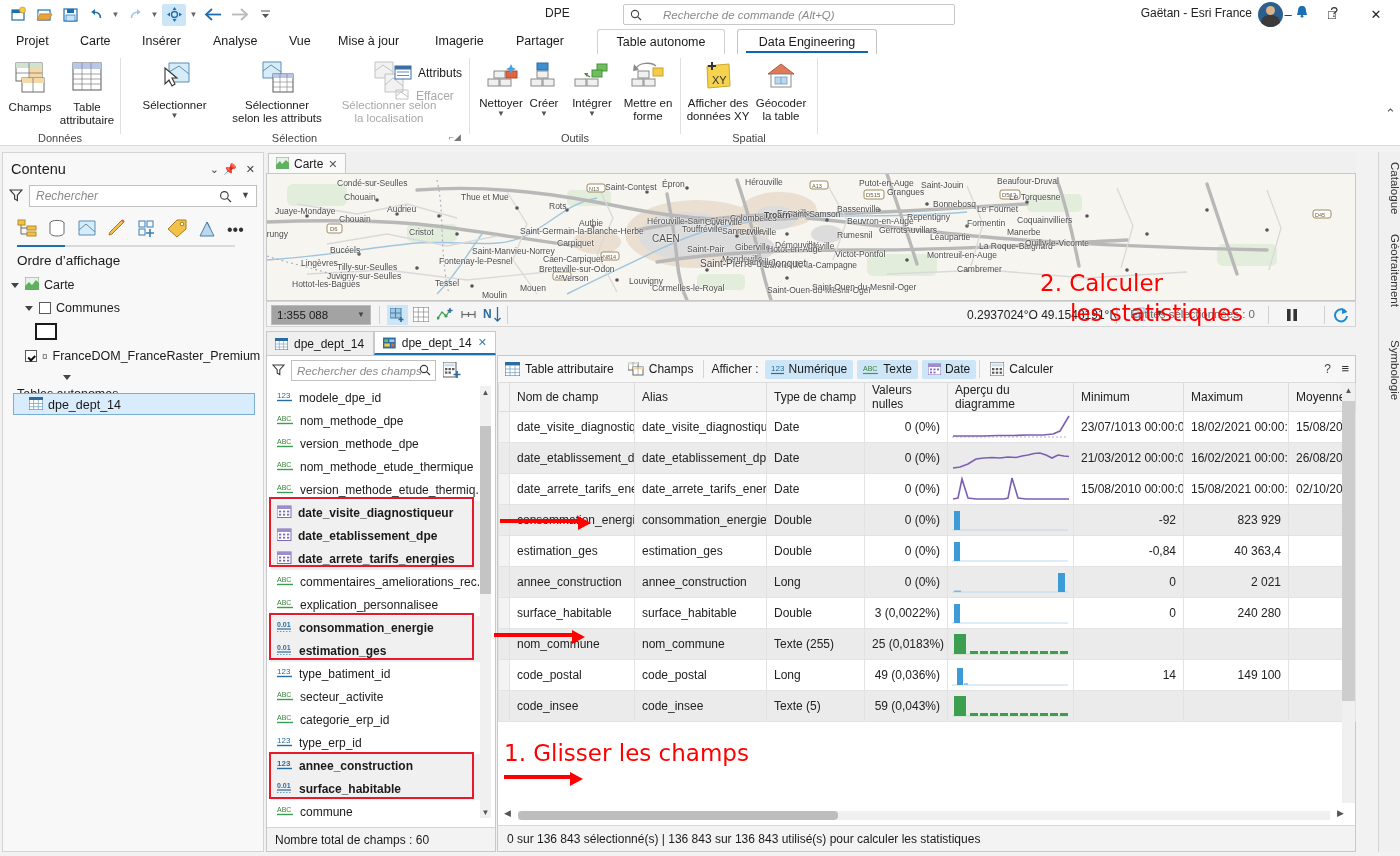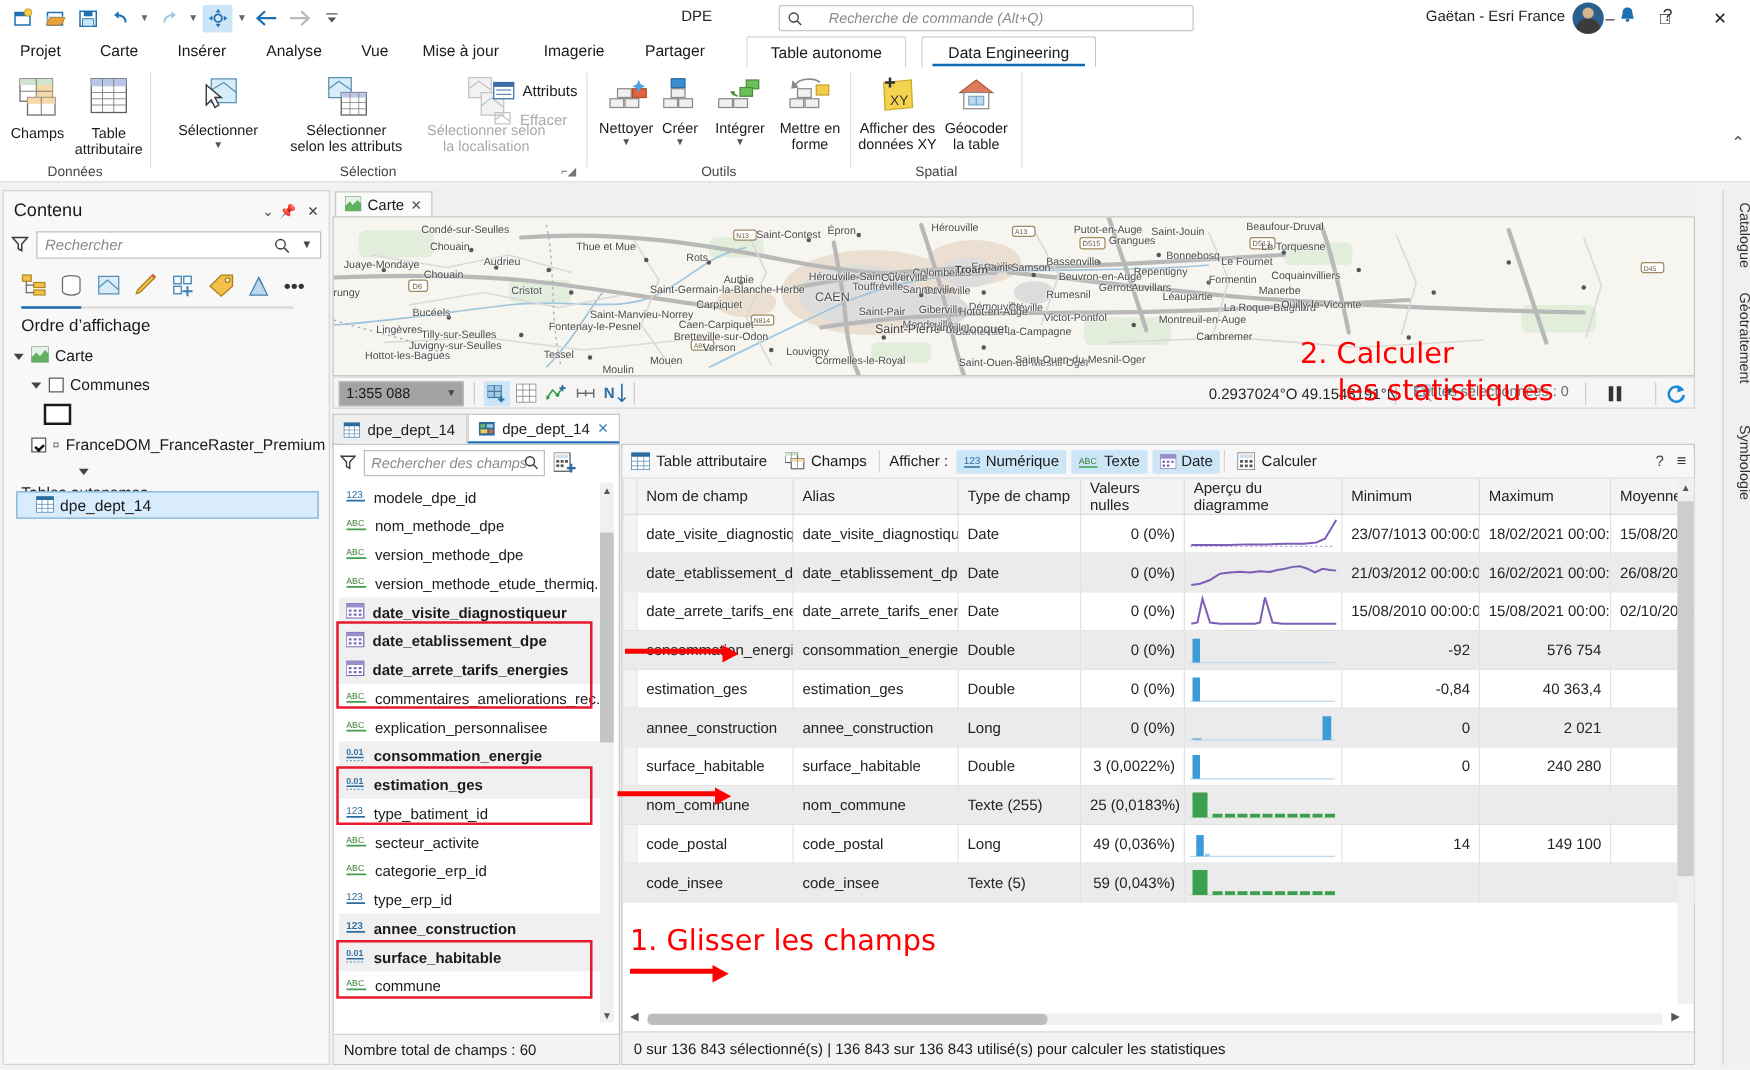--- a/index.html
+++ b/index.html
@@ -893,20 +893,27 @@
               <text x="0" y="8" font-family="Liberation Sans" font-size="7" fill="#3a7f3a">ABC</text>
               <line x1="0" y1="10.5" x2="16" y2="10.5" stroke="#3c9e4f" stroke-width="1.4"></line>
             </svg></span>
           <span>version_methode_dpe</span>
         </div>
         <div class="fitem">
           <span><svg width="17" height="13" viewBox="0 0 17 13">
               <text x="0" y="8" font-family="Liberation Sans" font-size="7" fill="#3a7f3a">ABC</text>
               <line x1="0" y1="10.5" x2="16" y2="10.5" stroke="#3c9e4f" stroke-width="1.4"></line>
             </svg></span>
+          <span>nom_methode_etude_thermique</span>
+        </div>
+        <div class="fitem">
+          <span><svg width="17" height="13" viewBox="0 0 17 13">
+              <text x="0" y="8" font-family="Liberation Sans" font-size="7" fill="#3a7f3a">ABC</text>
+              <line x1="0" y1="10.5" x2="16" y2="10.5" stroke="#3c9e4f" stroke-width="1.4"></line>
+            </svg></span>
           <span>version_methode_etude_thermiq.</span>
         </div>
         <div class="fitem hl shaded">
           <span><svg width="15" height="13" viewBox="0 0 15 13">
               <rect x="0" y="1" width="14" height="11.5" fill="#fff" stroke="#7a6ab5"></rect>
               <rect x="0" y="1" width="14" height="3" fill="#9b8ecb"></rect>
               <g fill="#7a6ab5">
                 <rect x="2" y="5.6" width="2.2" height="1.8"></rect>
                 <rect x="6" y="5.6" width="2.2" height="1.8"></rect>
                 <rect x="10" y="5.6" width="2.2" height="1.8"></rect>
@@ -1199,21 +1206,21 @@
             <td class="">consommation_energie</td>
             <td class="">Double</td>
             <td class="num">0 (0%)</td>
             <td class="sparkcell">
               <div style="position:absolute;left:0;top:1px;"><svg width="126" height="29">
                   <line x1="4" y1="24" x2="120" y2="24" stroke="#bcd9ee" stroke-width="1"></line>
                   <rect x="6" y="5" width="6" height="19" fill="#3d9bd8"></rect>
                 </svg></div>
             </td>
             <td class="num">-92</td>
-            <td class="num">576 754</td>
+            <td class="num">823 929</td>
             <td class="num"></td>
           </tr>
           <tr>
             <td class="rowhdr"></td>
             <td class="">estimation_ges</td>
             <td class="">estimation_ges</td>
             <td class="">Double</td>
             <td class="num">0 (0%)</td>
             <td class="sparkcell">
               <div style="position:absolute;left:0;top:1px;"><svg width="126" height="29">

